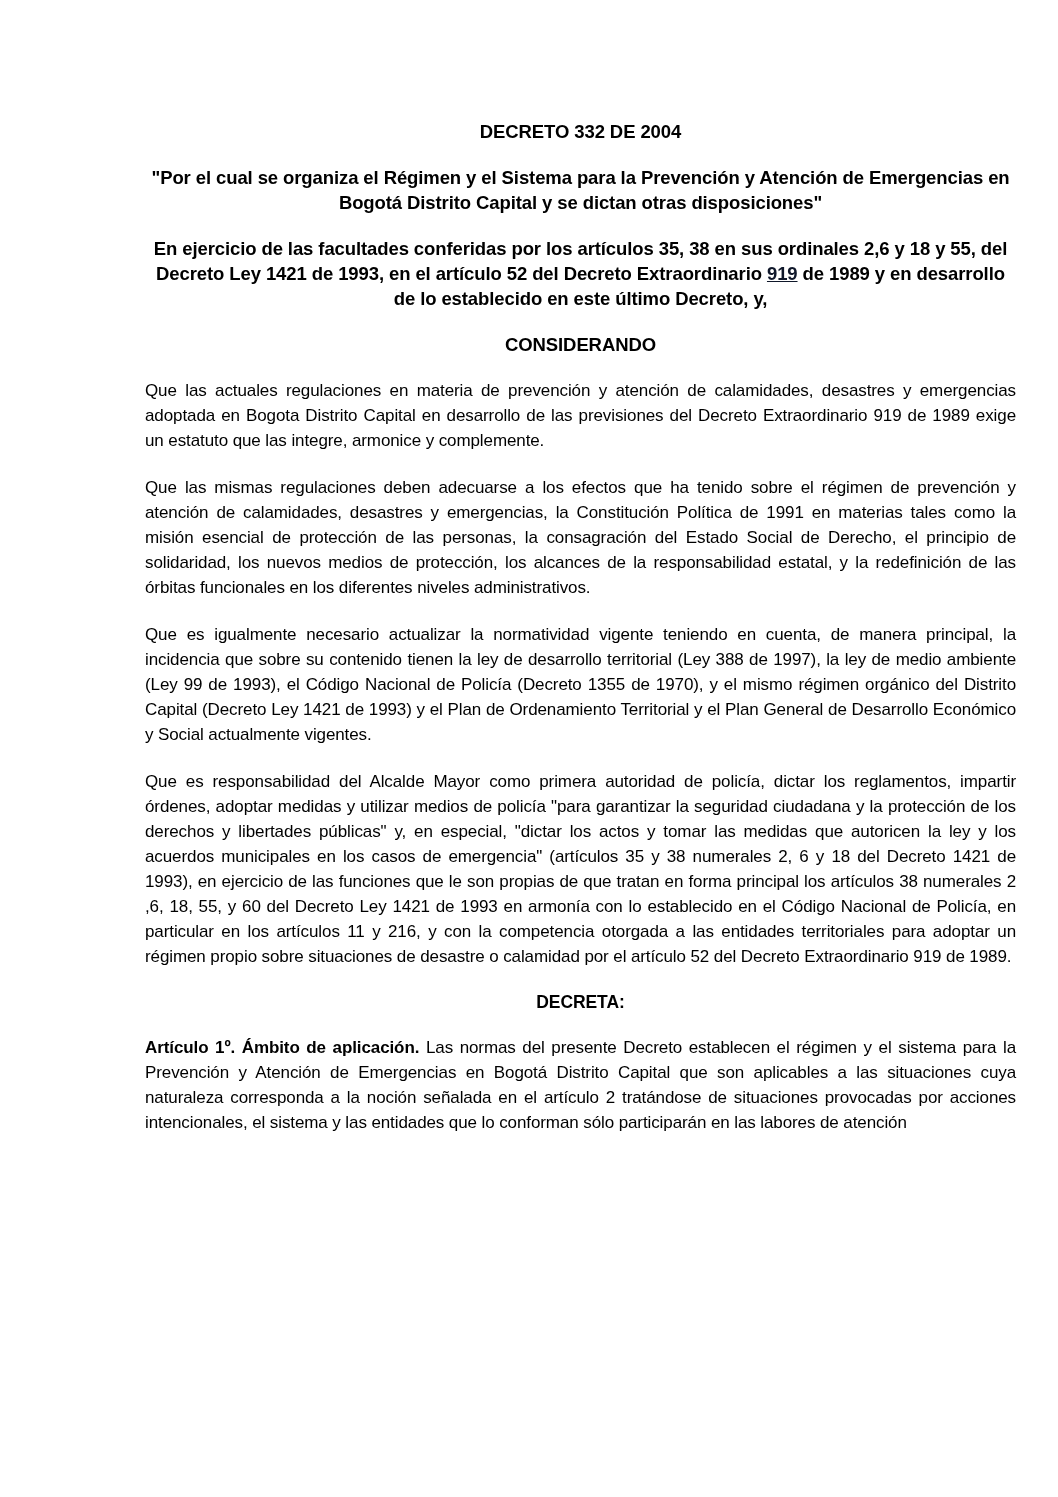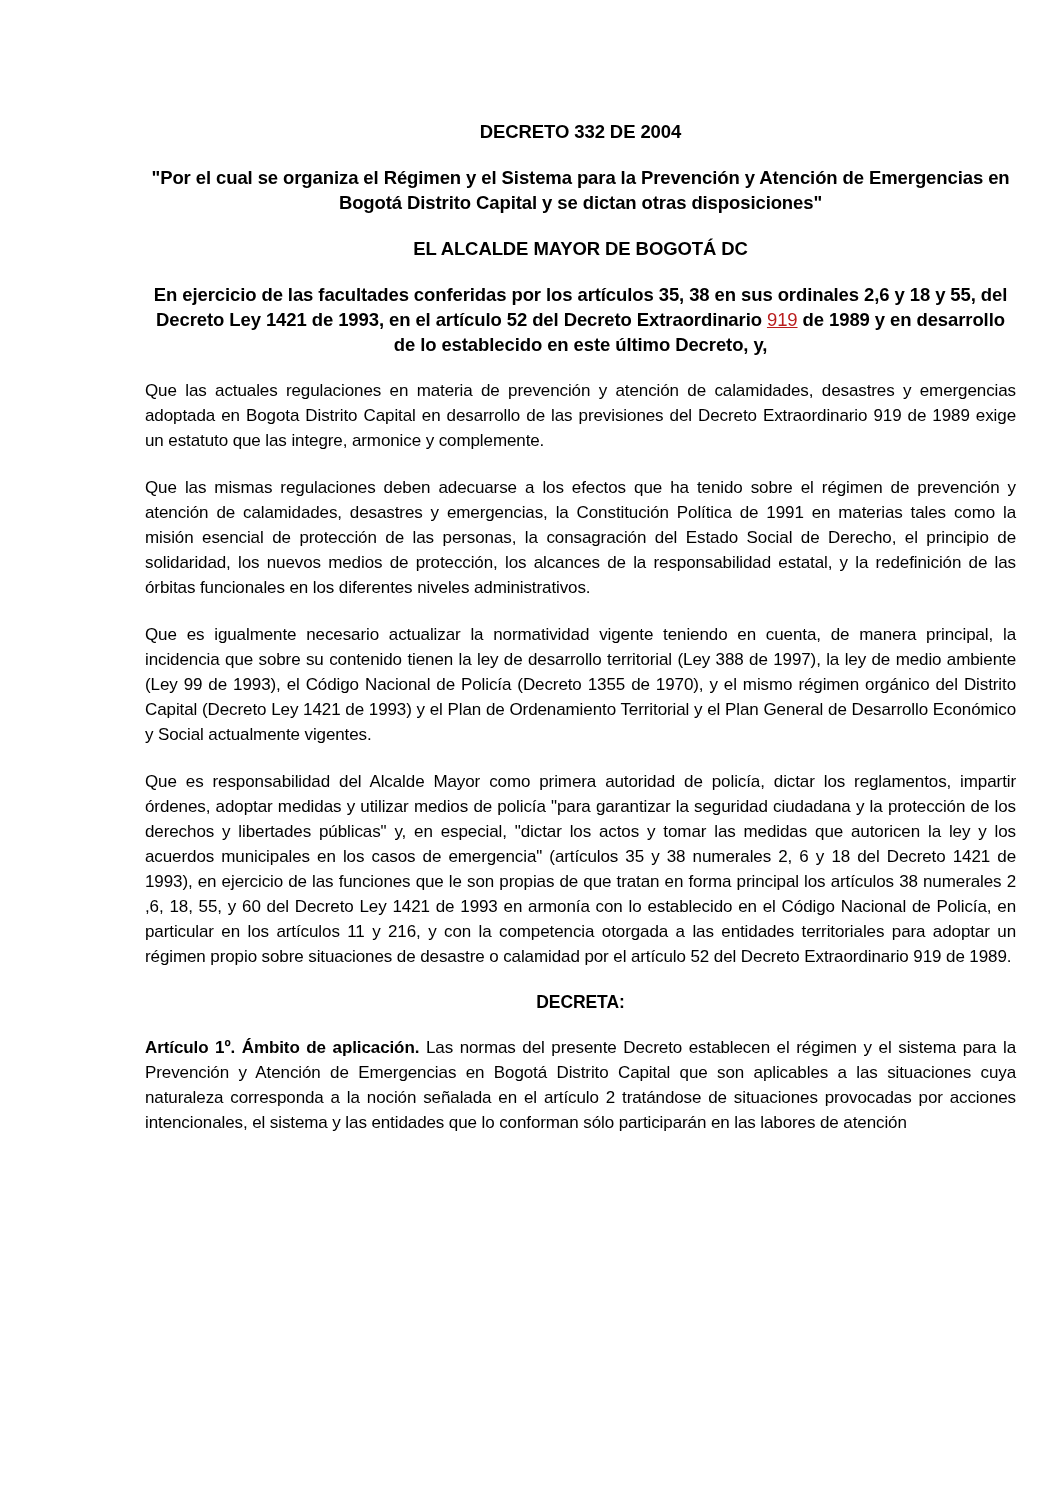--- a/index.html
+++ b/index.html
@@ -32,43 +32,43 @@
     margin: 0 0 22px 0;
   }
   .left-head {
     text-align: center;
     font-weight: bold;
     font-size: 17.5px;
     line-height: 22px;
     margin: 0 0 22px 0;
   }
   .doc-link {
-    color: #b91c1c;
-    font-weight: normal;
+    color: #0f172a;
+    font-weight: bold;
     text-decoration: underline;
     cursor: pointer;
   }
   .bold-lead {
     font-weight: bold;
   }
 </style>
 </head>
 <body>
 
 <div class="page">
 
   <div class="center-head">DECRETO 332 DE 2004</div>
 
 
   <div class="center-head">"Por el cual se organiza el Régimen y el Sistema para la Prevención y Atención de Emergencias en Bogotá Distrito Capital y se dictan otras disposiciones"</div>
 
-  <div class="center-head">EL ALCALDE MAYOR DE BOGOTÁ DC</div>
 
   <div class="center-head"><span>En ejercicio de las facultades conferidas por los artículos 35, 38 en sus ordinales 2,6 y 18 y 55, del Decreto Ley 1421 de 1993, en el artículo 52 del Decreto Extraordinario </span><a class="doc-link">919</a><span> de 1989 y en desarrollo de lo establecido en este último Decreto, y,</span></div>
 
+  <div class="center-head">CONSIDERANDO</div>
 
   <p class="body-par">Que las actuales regulaciones en materia de prevención y atención de calamidades, desastres y emergencias adoptada en Bogota Distrito Capital en desarrollo de las previsiones del Decreto Extraordinario 919 de 1989 exige un estatuto que las integre, armonice y complemente.</p>
 
   <p class="body-par">Que las mismas regulaciones deben adecuarse a los efectos que ha tenido sobre el régimen de prevención y atención de calamidades, desastres y emergencias, la Constitución Política de 1991 en materias tales como la misión esencial de protección de las personas, la consagración del Estado Social de Derecho, el principio de solidaridad, los nuevos medios de protección, los alcances de la responsabilidad estatal, y la redefinición de las órbitas funcionales en los diferentes niveles administrativos.</p>
 
   <p class="body-par">Que es igualmente necesario actualizar la normatividad vigente teniendo en cuenta, de manera principal, la incidencia que sobre su contenido tienen la ley de desarrollo territorial (Ley 388 de 1997), la ley de medio ambiente (Ley 99 de 1993), el Código Nacional de Policía (Decreto 1355 de 1970), y el mismo régimen orgánico del Distrito Capital (Decreto Ley 1421 de 1993) y el Plan de Ordenamiento Territorial y el Plan General de Desarrollo Económico y Social actualmente vigentes.</p>
 
   <p class="body-par">Que es responsabilidad del Alcalde Mayor como primera autoridad de policía, dictar los reglamentos, impartir órdenes, adoptar medidas y utilizar medios de policía "para garantizar la seguridad ciudadana y la protección de los derechos y libertades públicas" y, en especial, "dictar los actos y tomar las medidas que autoricen la ley y los acuerdos municipales en los casos de emergencia" (artículos 35 y 38 numerales 2, 6 y 18 del Decreto 1421 de 1993), en ejercicio de las funciones que le son propias de que tratan en forma principal los artículos 38 numerales 2 ,6, 18, 55, y 60 del Decreto Ley 1421 de 1993 en armonía con lo establecido en el Código Nacional de Policía, en particular en los artículos 11 y 216, y con la competencia otorgada a las entidades territoriales para adoptar un régimen propio sobre situaciones de desastre o calamidad por el artículo 52 del Decreto Extraordinario 919 de 1989.</p>
 
   <div class="left-head">DECRETA:</div>

